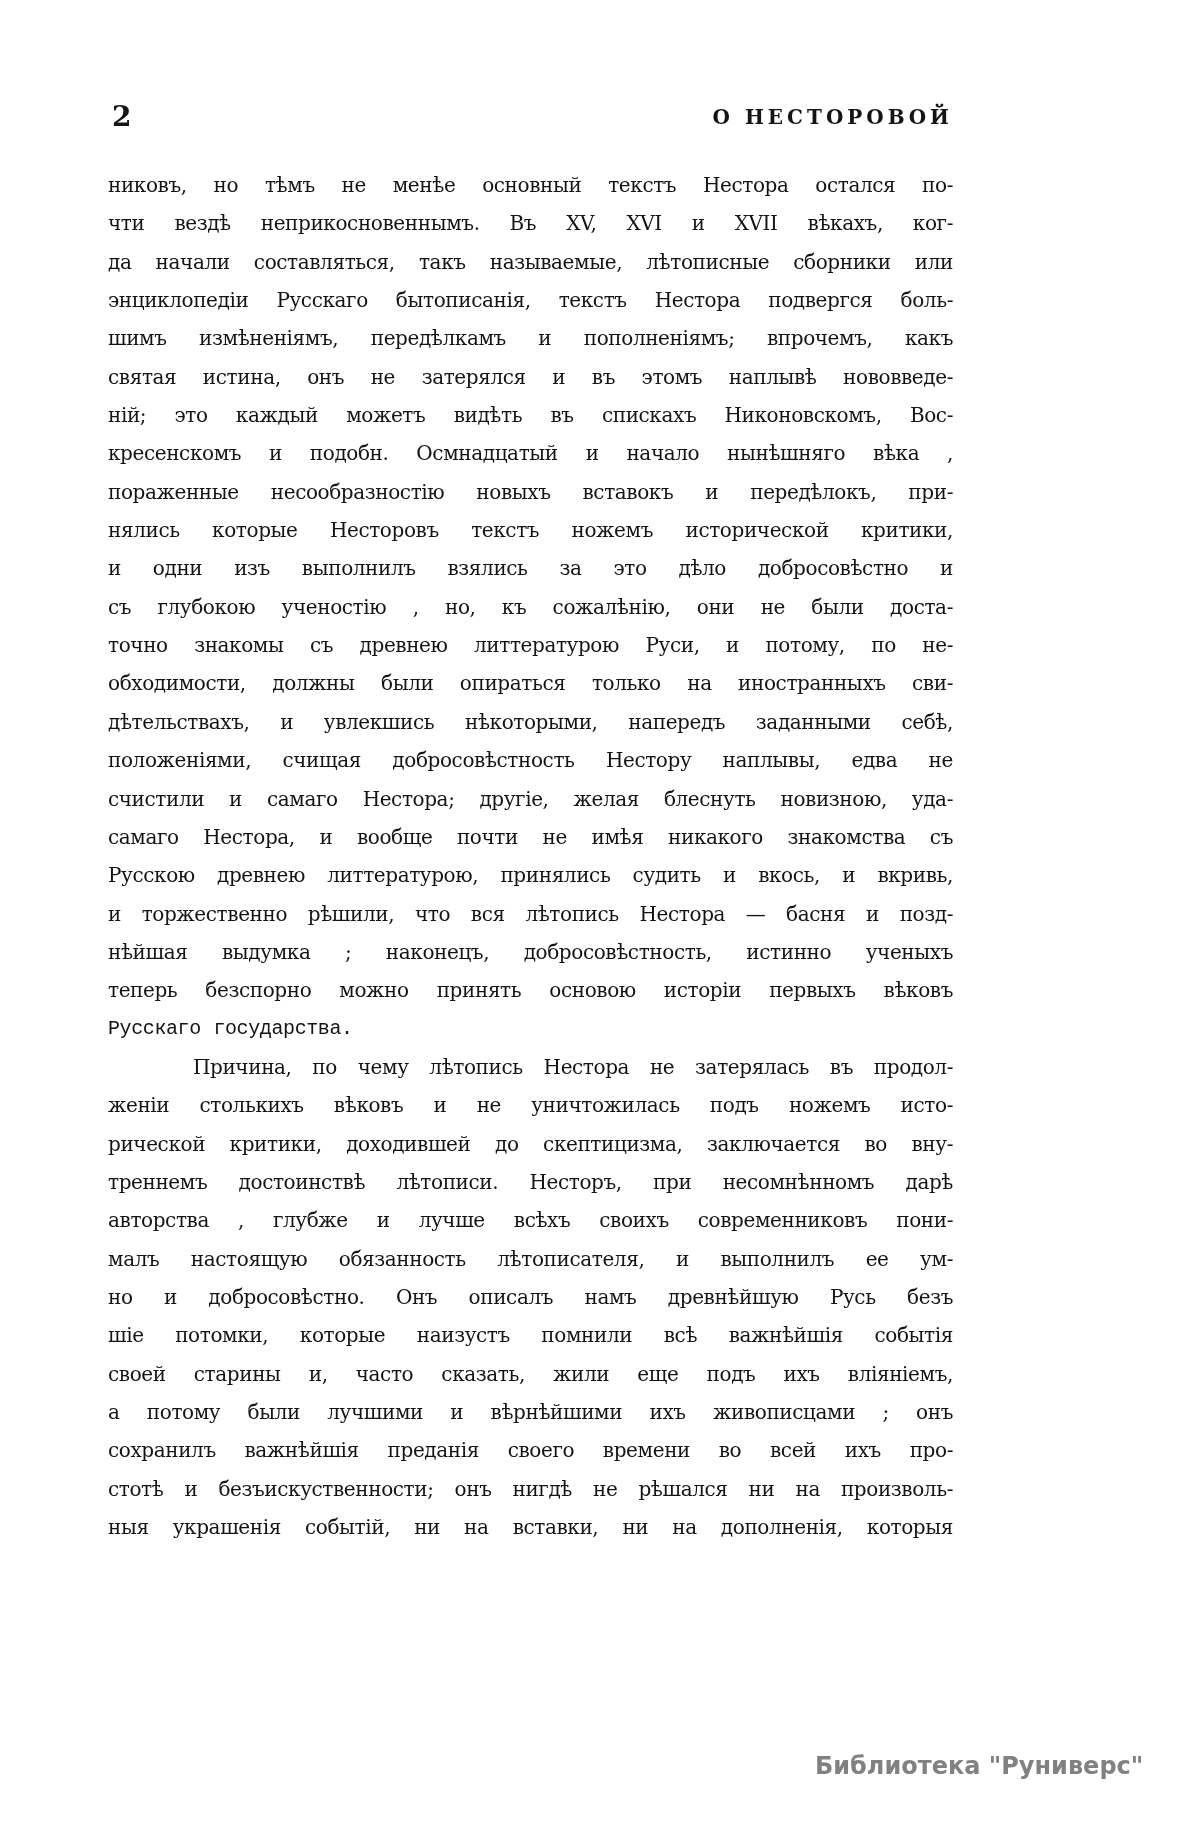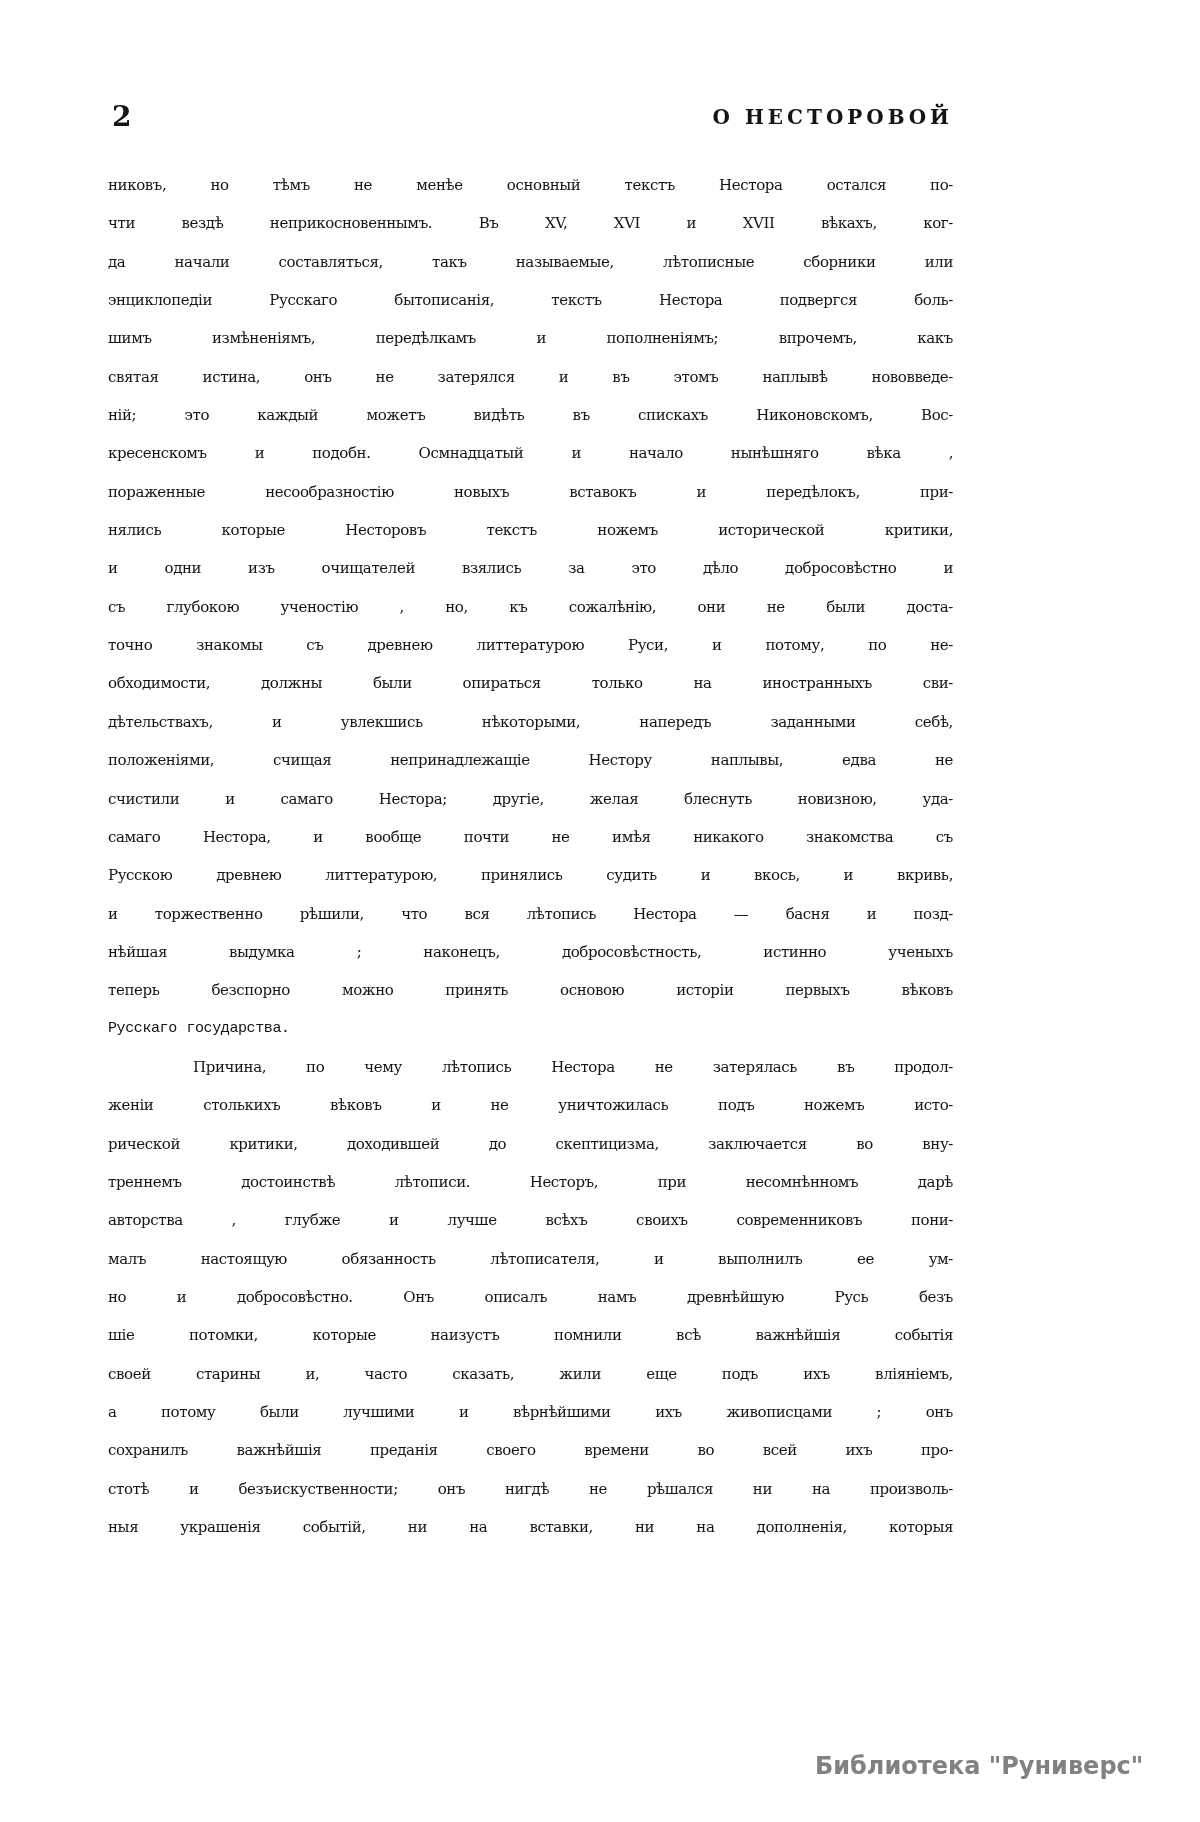--- a/index.html
+++ b/index.html
@@ -42,21 +42,21 @@
     letter-spacing: 4px;
     color: #141414;
   }
   .text-column {
     position: absolute;
     left: 108px;
     top: 166px;
     width: 845px;
   }
   .line {
-    font-size: 15px;
+    font-size: 20px;
     line-height: 38.35px;
     letter-spacing: -0.4px;
     word-spacing: 1px;
     text-align: justify;
     text-align-last: justify;
     white-space: normal;
     height: 38.35px;
     overflow: hidden;
     hyphens: none;
     color: #141414;
@@ -93,26 +93,26 @@
       <div class="line">никовъ, но тѣмъ не менѣе основный текстъ Нестора остался по-</div>
       <div class="line">чти вездѣ неприкосновеннымъ. Въ XV, XVI и XVII вѣкахъ, ког-</div>
       <div class="line">да начали составляться, такъ называемые, лѣтописные сборники или</div>
       <div class="line">энциклопедіи Русскаго бытописанія, текстъ Нестора подвергся боль-</div>
       <div class="line">шимъ измѣненіямъ, передѣлкамъ и пополненіямъ; впрочемъ, какъ</div>
       <div class="line">святая истина, онъ не затерялся и въ этомъ наплывѣ нововведе-</div>
       <div class="line">ній; это каждый можетъ видѣть въ спискахъ Никоновскомъ, Вос-</div>
       <div class="line">кресенскомъ и подобн. Осмнадцатый и начало нынѣшняго вѣка ,</div>
       <div class="line">пораженные несообразностію новыхъ вставокъ и передѣлокъ, при-</div>
       <div class="line">нялись которые Несторовъ текстъ ножемъ исторической критики,</div>
-      <div class="line">и одни изъ очищателей взялись за это дѣло добросовѣстно и</div>
+      <div class="line">и одни изъ выполнилъ взялись за это дѣло добросовѣстно и</div>
       <div class="line">съ глубокою ученостію , но, къ сожалѣнію, они не были доста-</div>
       <div class="line">точно знакомы съ древнею литтературою Руси, и потому, по не-</div>
       <div class="line">обходимости, должны были опираться только на иностранныхъ сви-</div>
       <div class="line">дѣтельствахъ, и увлекшись нѣкоторыми, напередъ заданными себѣ,</div>
-      <div class="line">положеніями, счищая непринадлежащіе Нестору наплывы, едва не</div>
+      <div class="line">положеніями, счищая добросовѣстность Нестору наплывы, едва не</div>
       <div class="line">счистили и самаго Нестора; другіе, желая блеснуть новизною, уда-</div>
       <div class="line">самаго Нестора, и вообще почти не имѣя никакого знакомства съ</div>
       <div class="line">Русскою древнею литтературою, принялись судить и вкось, и вкривь,</div>
       <div class="line">и торжественно рѣшили, что вся лѣтопись Нестора — басня и позд-</div>
       <div class="line">нѣйшая выдумка ; наконецъ, добросовѣстность, истинно ученыхъ</div>
       <div class="line">теперь безспорно можно принять основою исторіи первыхъ вѣковъ</div>
       <div class="line short">Русскаго государства.</div>
       <div class="line indent">Причина, по чему лѣтопись Нестора не затерялась въ продол-</div>
       <div class="line">женіи столькихъ вѣковъ и не уничтожилась подъ ножемъ исто-</div>
       <div class="line">рической критики, доходившей до скептицизма, заключается во вну-</div>

